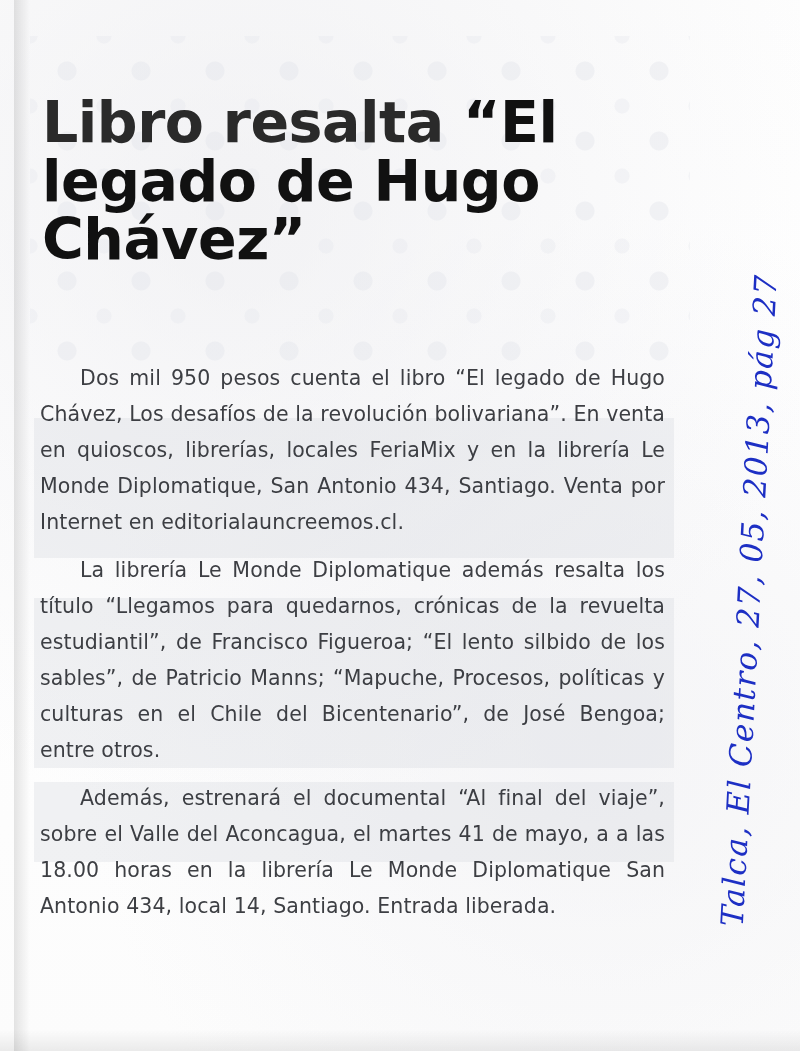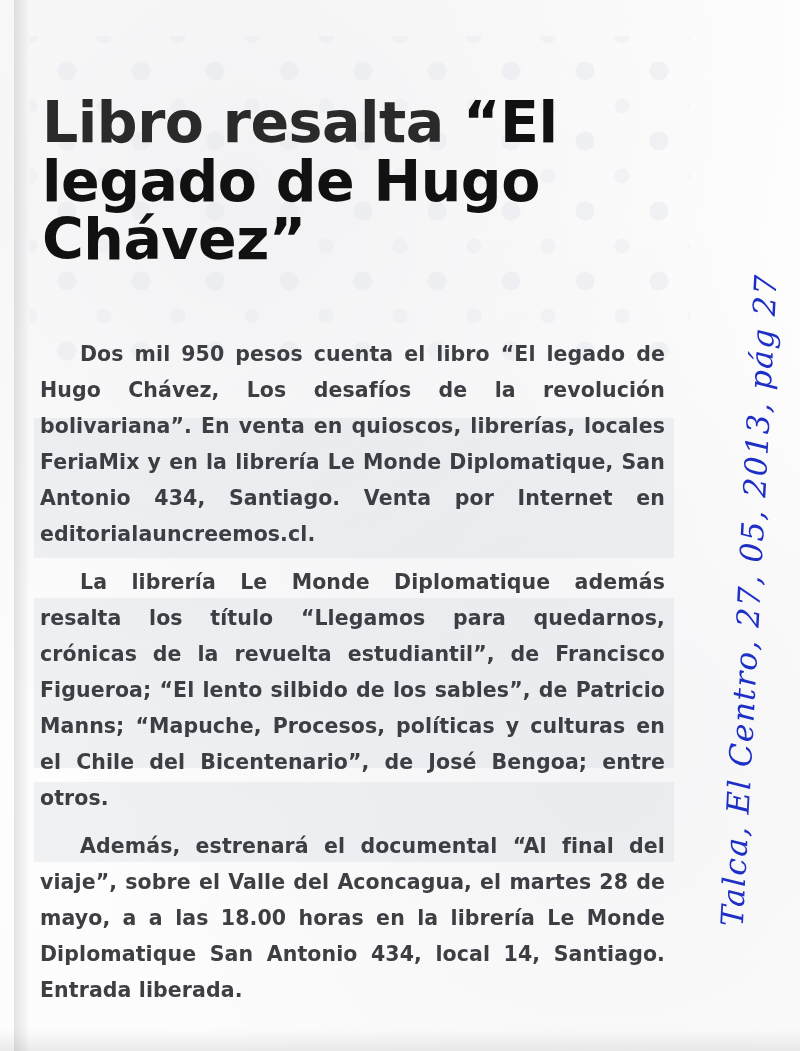--- a/index.html
+++ b/index.html
@@ -69,29 +69,28 @@
     display: block;
     font-size: 57px;
   }
   .h-light { font-weight: 700; color: #2a2a2a; }
   .h-bold  { font-weight: 700; color: #111111; }
 
   
   #article-body {
     position: absolute;
     left: 40px;
-    top: 336px;
+    top: 360px;
     width: 625px;
     color: #2f3136;
     font-size: 20.5px;
     line-height: 36px;
     text-align: justify;
     font-family: "DejaVu Sans", sans-serif;
     letter-spacing: 0.1px;
-    font-weight: bold;
   }
   #article-body p {
     margin: 0;
     text-indent: 40px;
     
     opacity: 0.93;
   }
   #article-body p + p { margin-top: 12px; }
 
   
@@ -154,21 +153,21 @@
 
   <h1 id="headline">
     <span class="h-line"><span class="h-light">Libro resalta </span><span class="h-bold">“El</span></span>
     <span class="h-line h-bold">legado de Hugo</span>
     <span class="h-line h-bold">Chávez”</span>
   </h1>
 
   <div id="article-body">
     <p>Dos mil 950 pesos cuenta el libro “El legado de Hugo Chávez, Los desafíos de la revolución bolivariana”. En venta en quioscos, librerías, locales FeriaMix y en la librería Le Monde Diplomatique, San Antonio 434, Santiago. Venta por Internet en editorialauncreemos.cl.</p>
     <p>La librería Le Monde Diplomatique además resalta los título “Llegamos para quedarnos, crónicas de la revuelta estudiantil”, de Francisco Figueroa; “El lento silbido de los sables”, de Patricio Manns; “Mapuche, Procesos, políticas y culturas en el Chile del Bicentenario”, de José Bengoa; entre otros.</p>
-    <p>Además, estrenará el documental “Al final del viaje”, sobre el Valle del Aconcagua, el martes 28 de mayo, a a las 18.00 horas en la librería Le Monde Diplomatique San Antonio 434, local 14, Santiago. Entrada liberada.</p>
+    <p>Además, estrenará el documental “Al final del viaje”, sobre el Valle del Aconcagua, el martes 41 de mayo, a a las 18.00 horas en la librería Le Monde Diplomatique San Antonio 434, local 14, Santiago. Entrada liberada.</p>
   </div>
 
   <div id="handwritten-note">
     <span class="note-text">Talca, El Centro, 27, 05, 2013, pág 27</span>
   </div>
 
   <div id="pen-underline"></div>
 
 </div>
 

